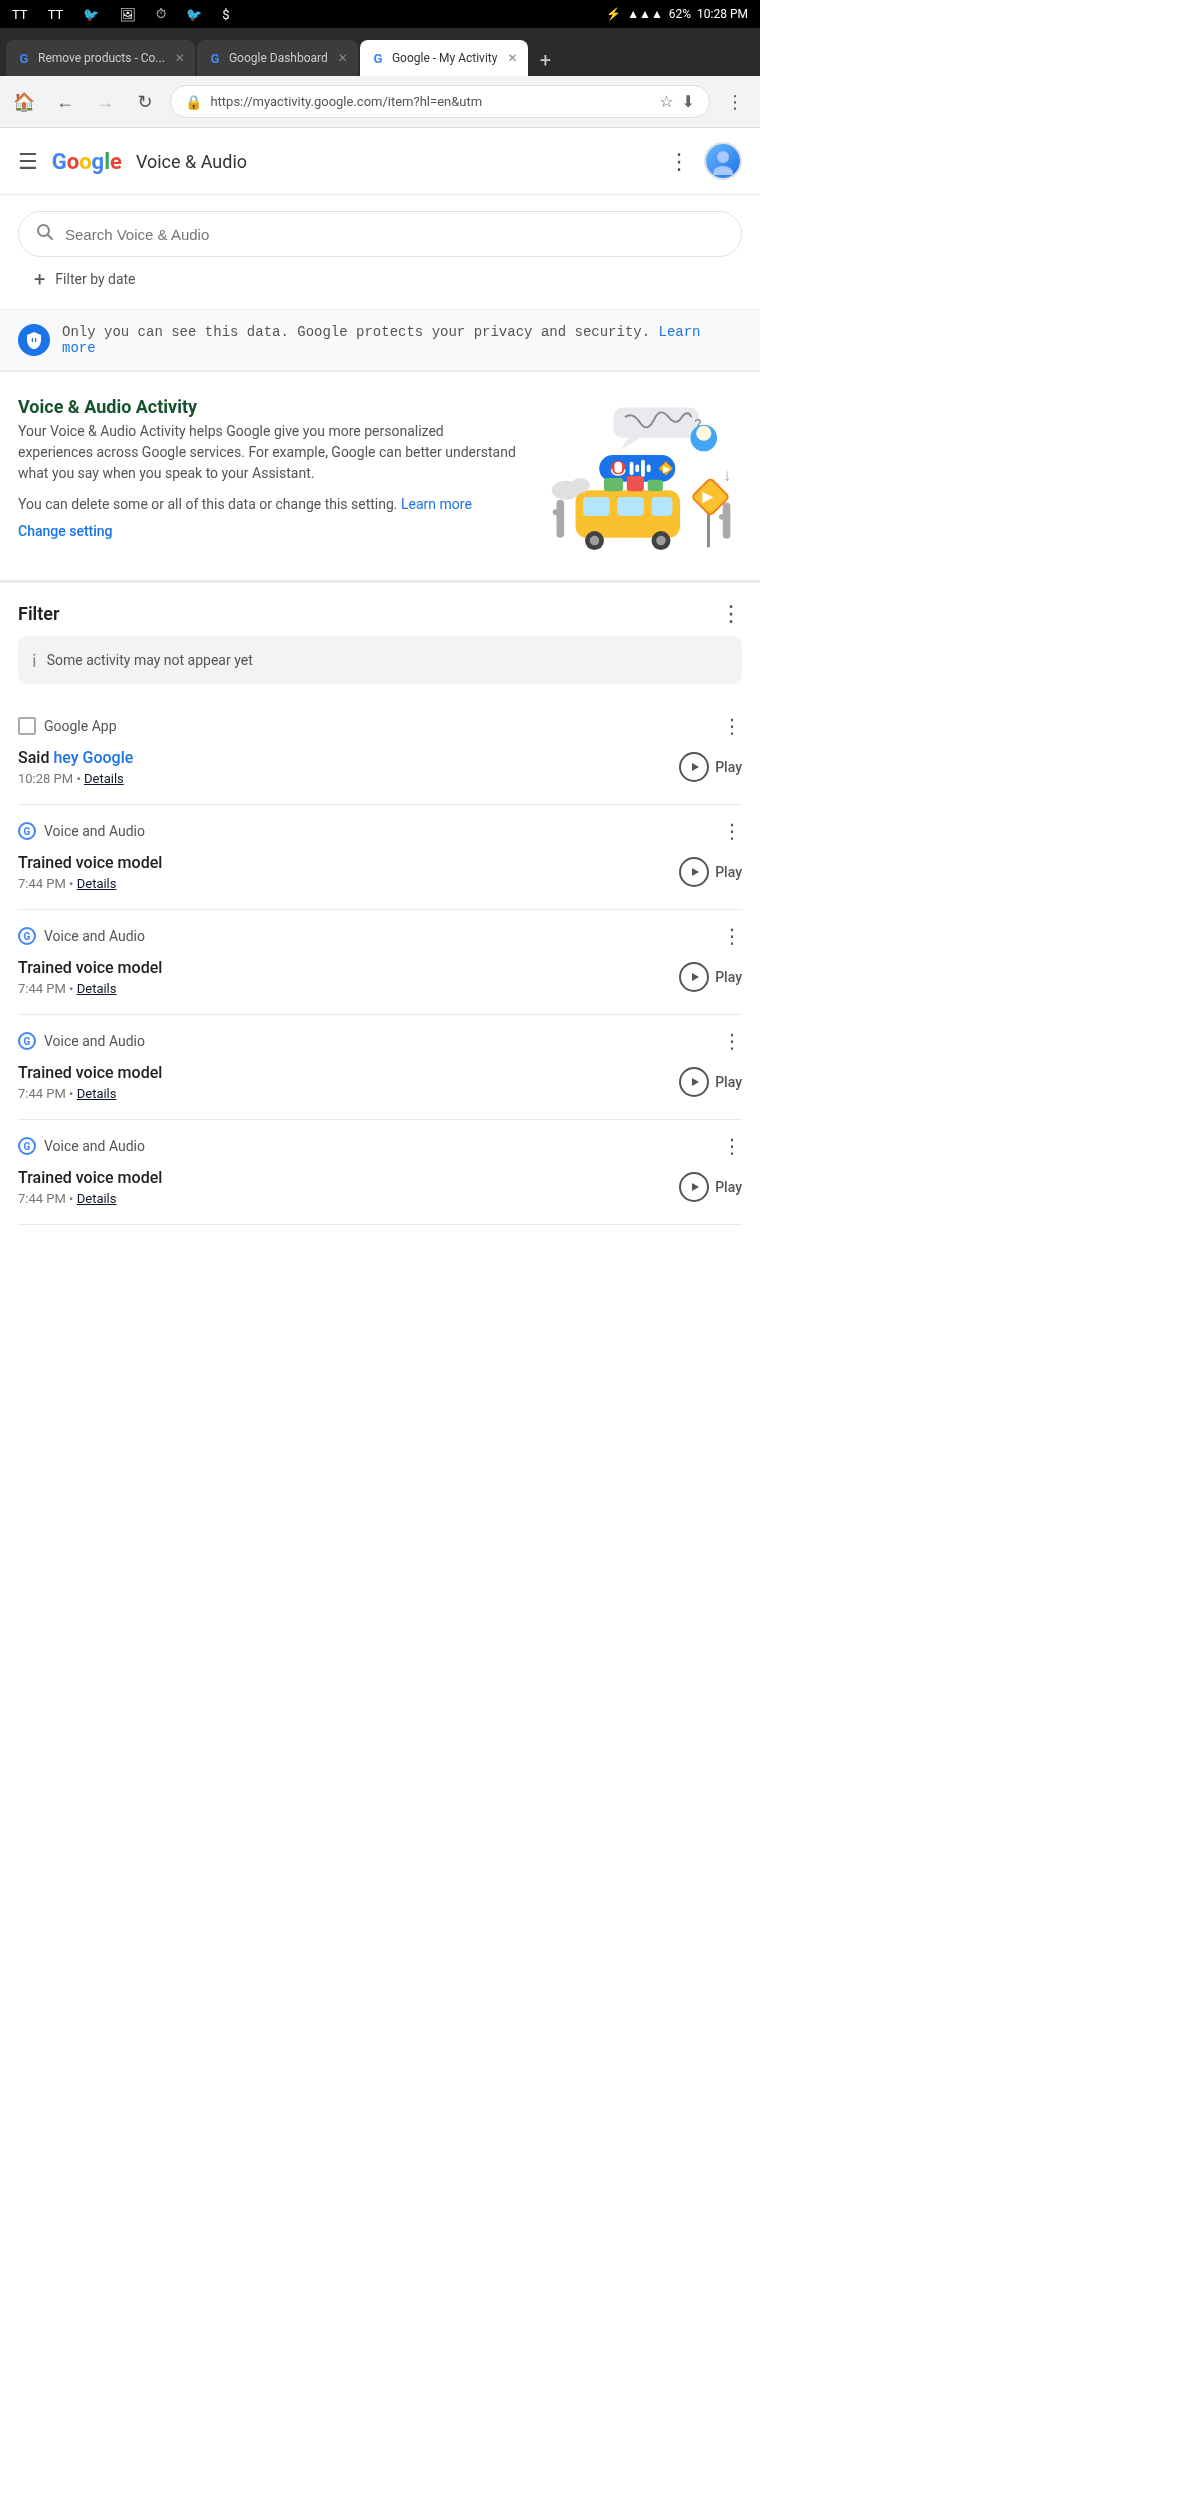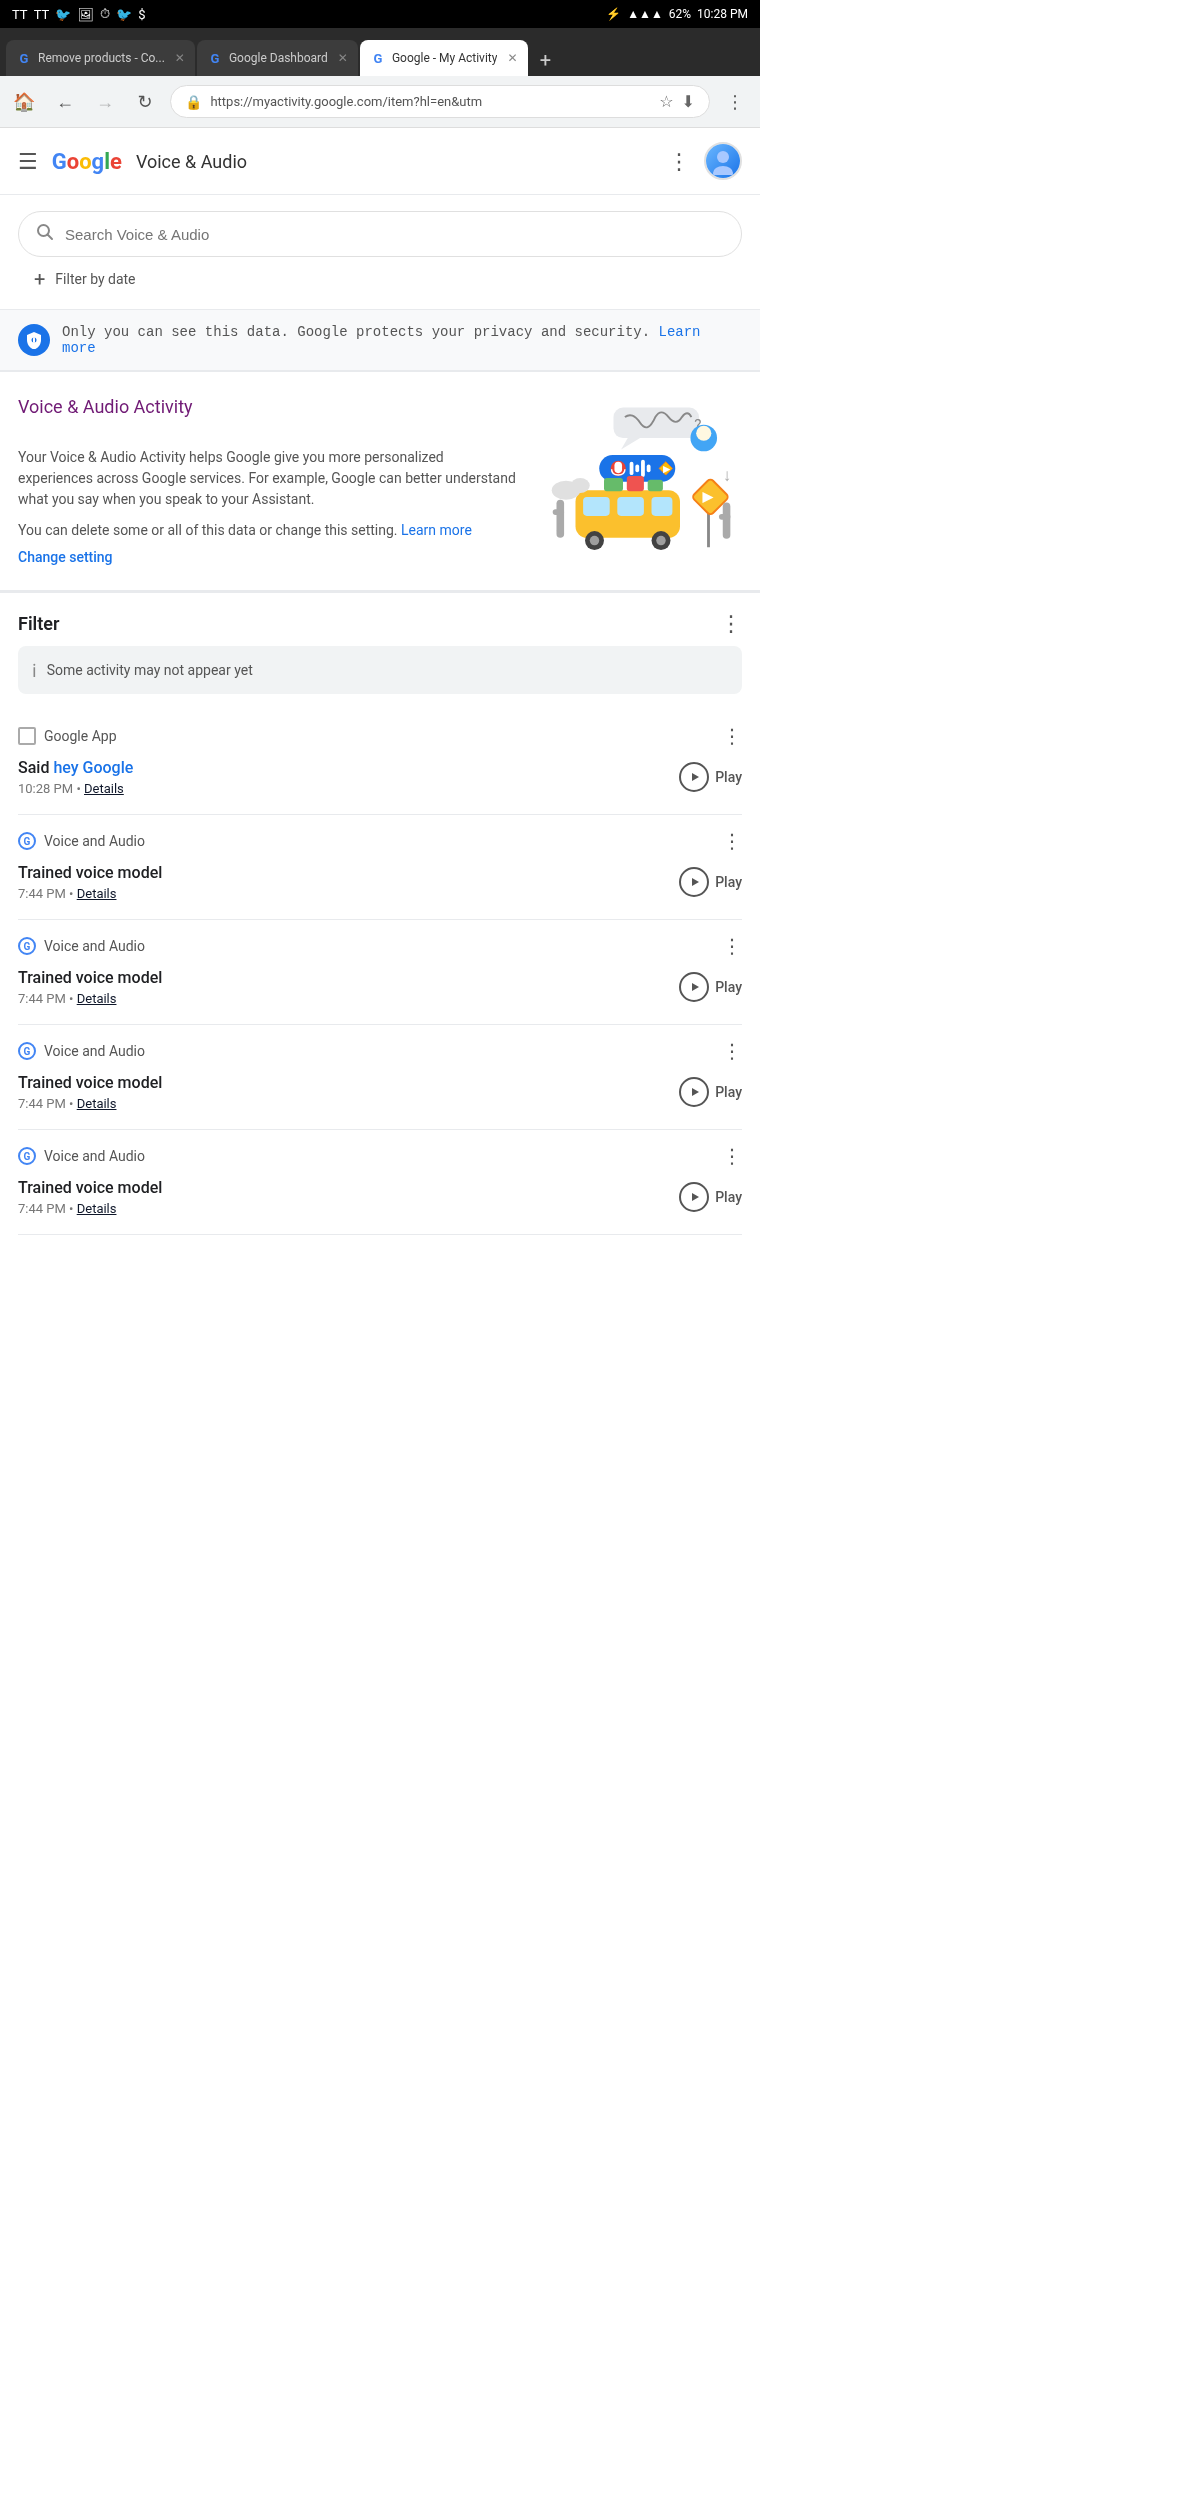--- a/index.html
+++ b/index.html
@@ -15,21 +15,21 @@
     .status-bar {
       background: #000;
       color: #fff;
       display: flex;
       justify-content: space-between;
       align-items: center;
       padding: 4px 12px;
       height: 28px;
       font-size: 13px;
     }
-    .status-left { display: flex; gap: 6px; align-items: center; }
+    .status-left { display: flex; gap: 20px; align-items: center; }
     .status-right { display: flex; gap: 6px; align-items: center; font-size: 12px; }
 
     
     .tab-bar {
       background: #2b2b2b;
       display: flex;
       align-items: flex-end;
       padding: 6px 6px 0 6px;
       gap: 2px;
       height: 48px;
@@ -242,23 +242,23 @@
       border-bottom: 2px solid #e8eaed;
     }
     .activity-content {
       display: flex;
       gap: 20px;
       align-items: flex-start;
     }
     .activity-text { flex: 1; }
     .activity-title {
       font-size: 18px;
-      font-weight: 400;
-      color: #701a75;
-      margin-bottom: 30px;
+      font-weight: 700;
+      color: #14532d;
+      margin-bottom: 4px;
     }
     .activity-desc {
       font-size: 14px;
       color: #555;
       line-height: 1.5;
       margin-bottom: 10px;
     }
     .activity-desc2 {
       font-size: 14px;
       color: #555;

